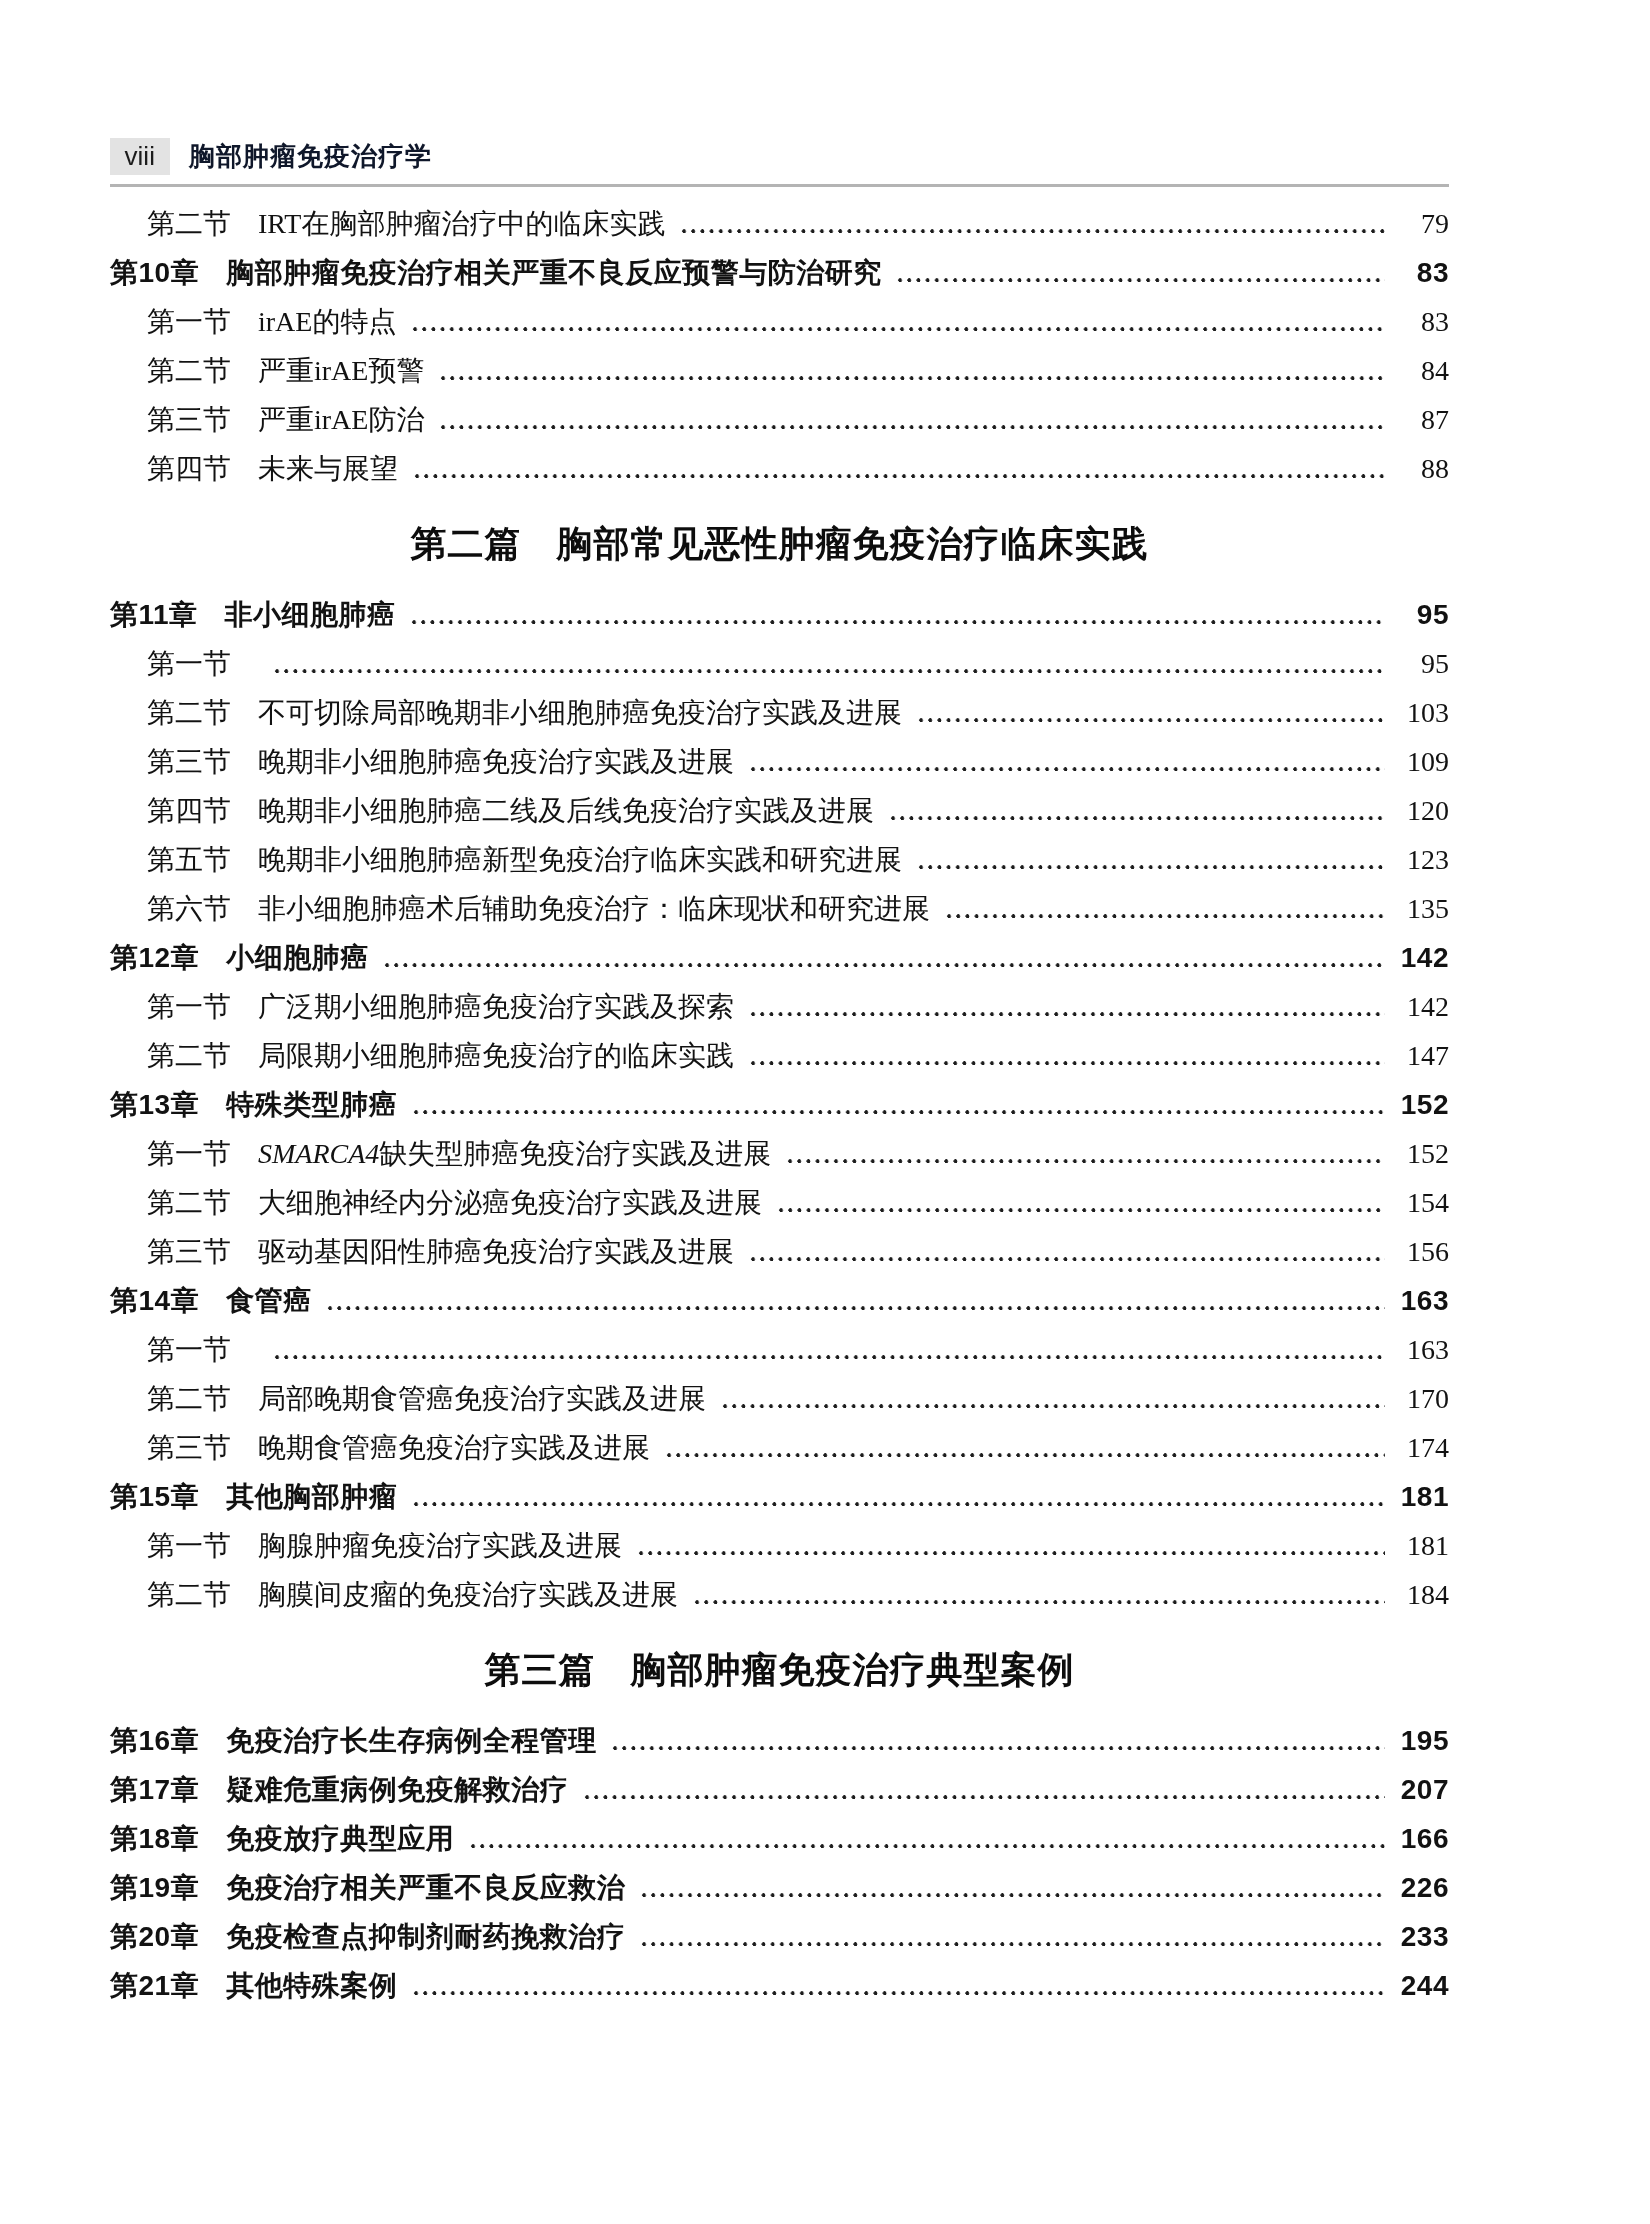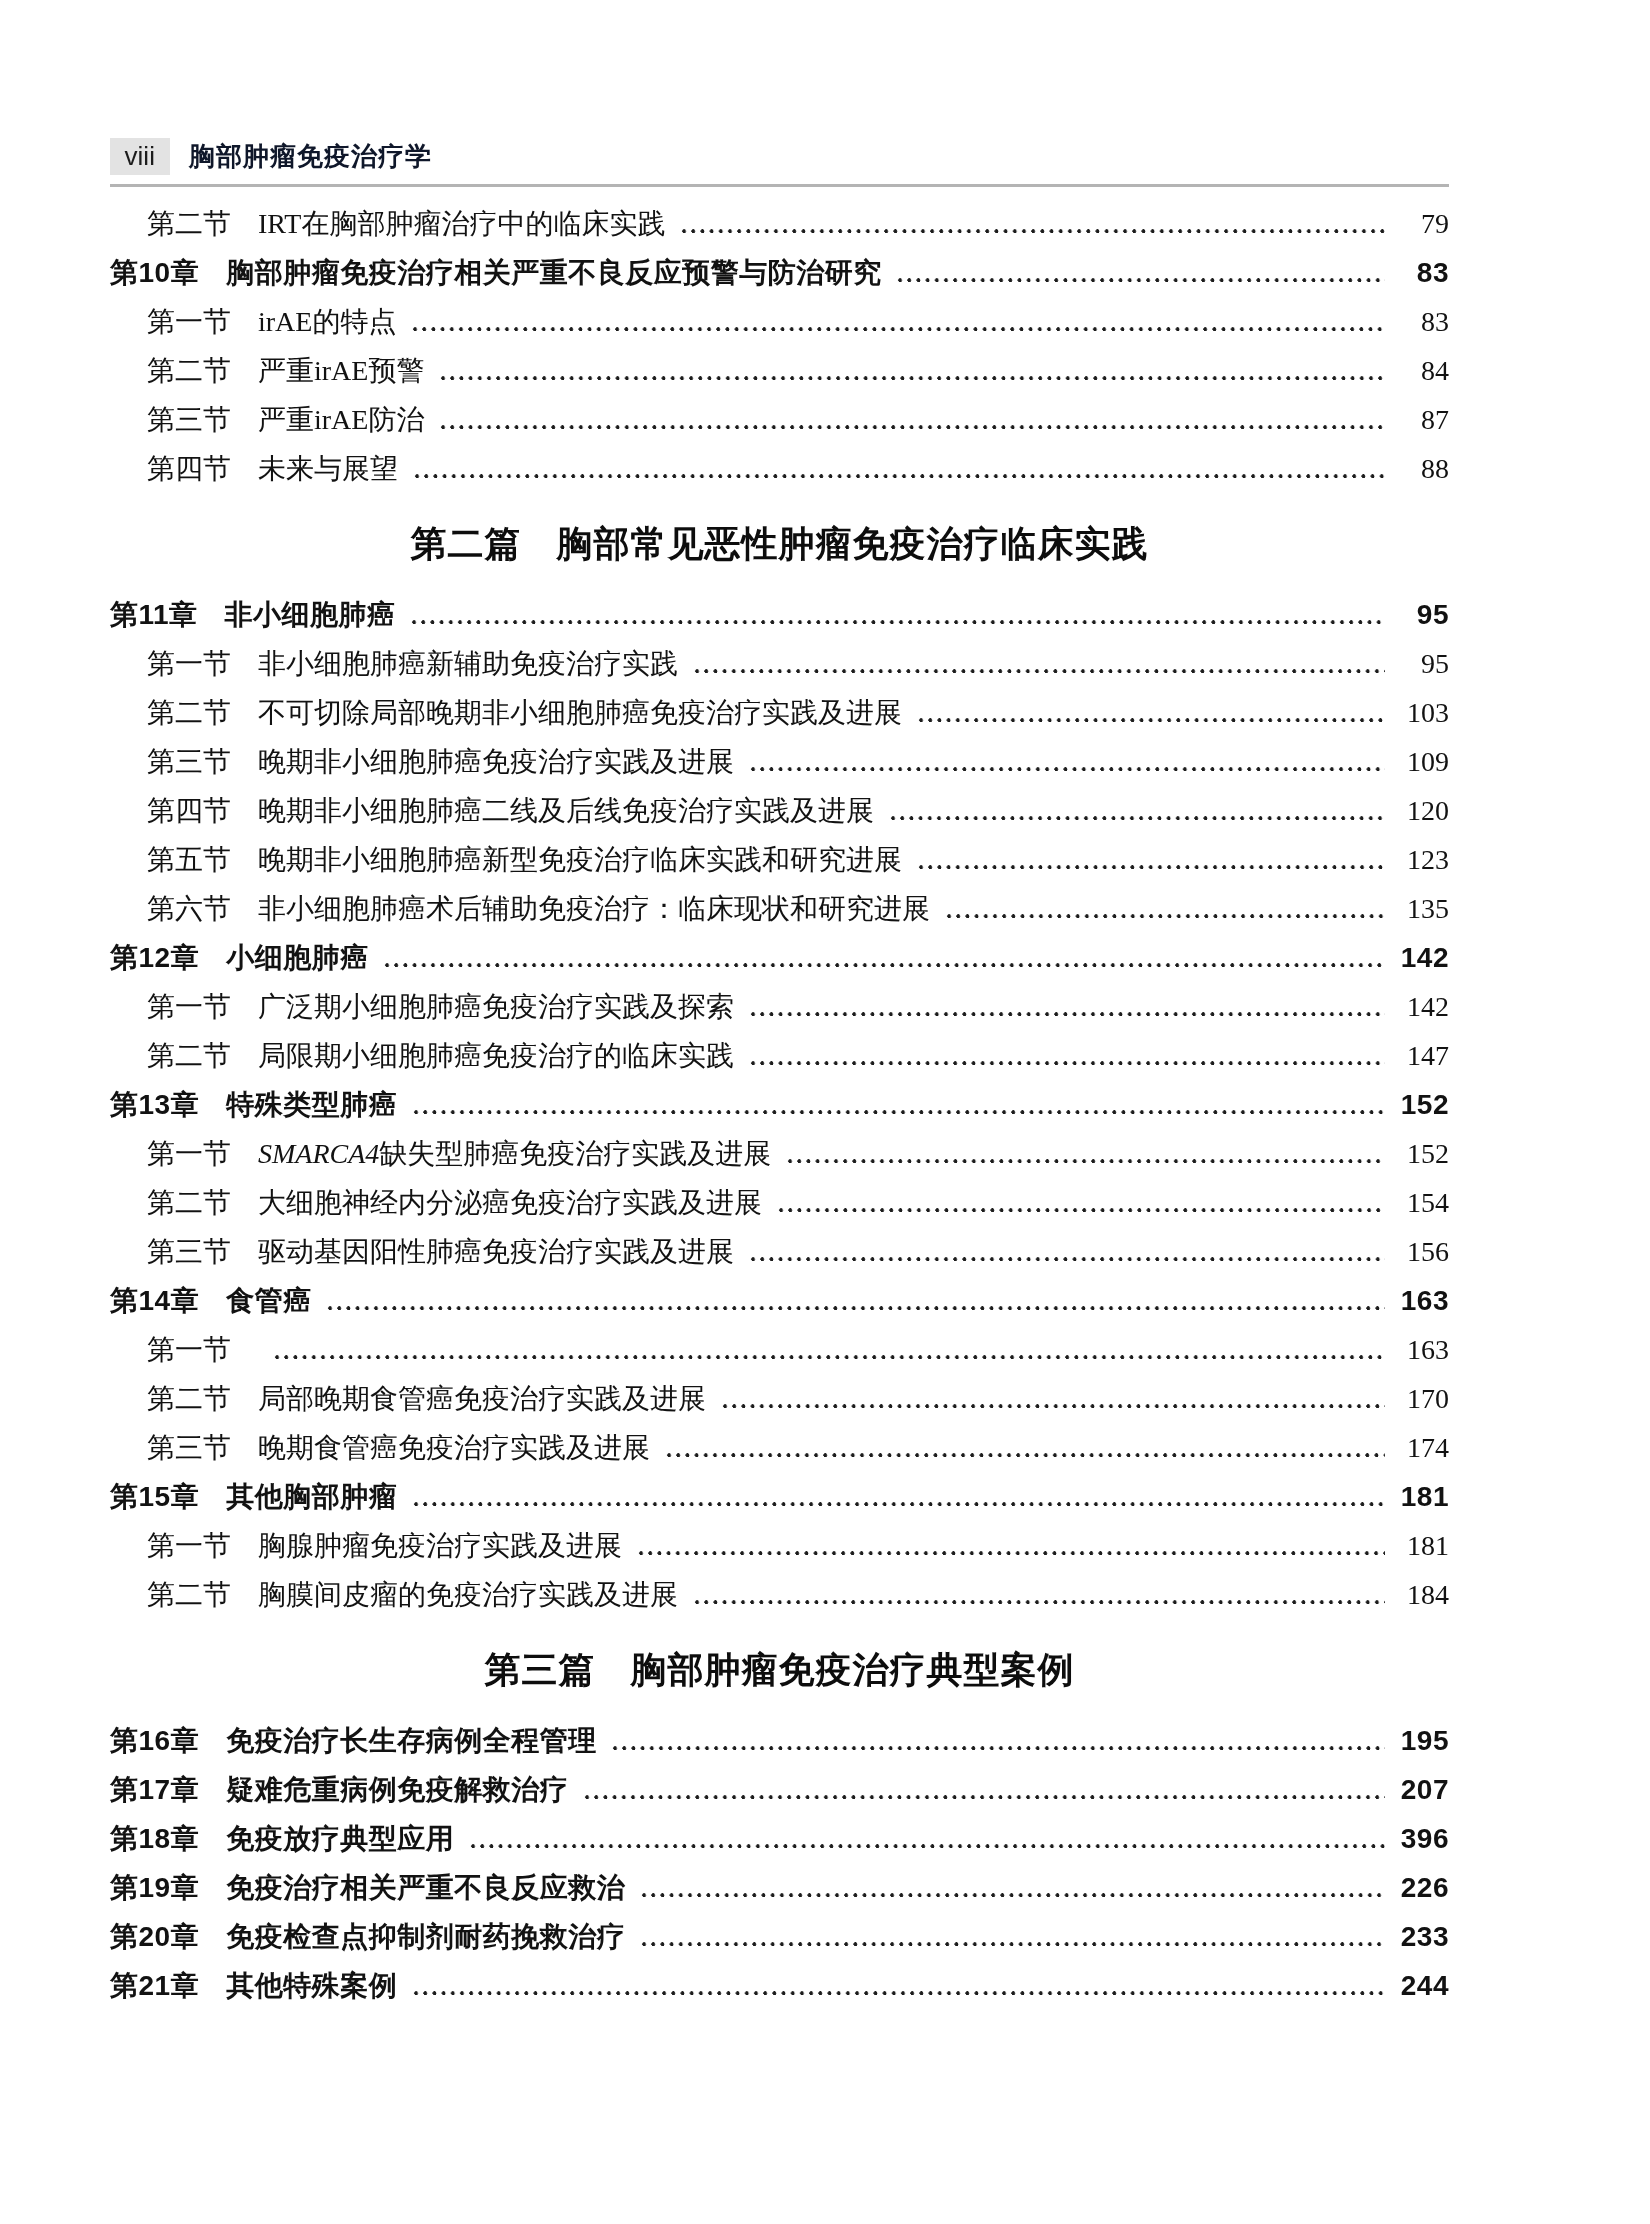--- a/index.html
+++ b/index.html
@@ -116,21 +116,20 @@
         <span class="part-title">胸部常见恶性肿瘤免疫治疗临床实践</span>
       </div>
       <div class="row chapter">
         <span class="label">第11章</span>
         <span class="title">非小细胞肺癌</span>
         <span class="leader"></span>
         <span class="pagenum">95</span>
       </div>
       <div class="row section">
         <span class="label">第一节</span>
-        <span class="title">非小细胞肺癌新辅助免疫治疗实践</span>
         <span class="leader"></span>
         <span class="pagenum">95</span>
       </div>
       <div class="row section">
         <span class="label">第二节</span>
         <span class="title">不可切除局部晚期非小细胞肺癌免疫治疗实践及进展</span>
         <span class="leader"></span>
         <span class="pagenum">103</span>
       </div>
       <div class="row section">
@@ -253,21 +252,21 @@
       <div class="row chapter">
         <span class="label">第17章</span>
         <span class="title">疑难危重病例免疫解救治疗</span>
         <span class="leader"></span>
         <span class="pagenum">207</span>
       </div>
       <div class="row chapter">
         <span class="label">第18章</span>
         <span class="title">免疫放疗典型应用</span>
         <span class="leader"></span>
-        <span class="pagenum">396</span>
+        <span class="pagenum">166</span>
       </div>
       <div class="row chapter">
         <span class="label">第19章</span>
         <span class="title">免疫治疗相关严重不良反应救治</span>
         <span class="leader"></span>
         <span class="pagenum">226</span>
       </div>
       <div class="row chapter">
         <span class="label">第20章</span>
         <span class="title">免疫检查点抑制剂耐药挽救治疗</span>

